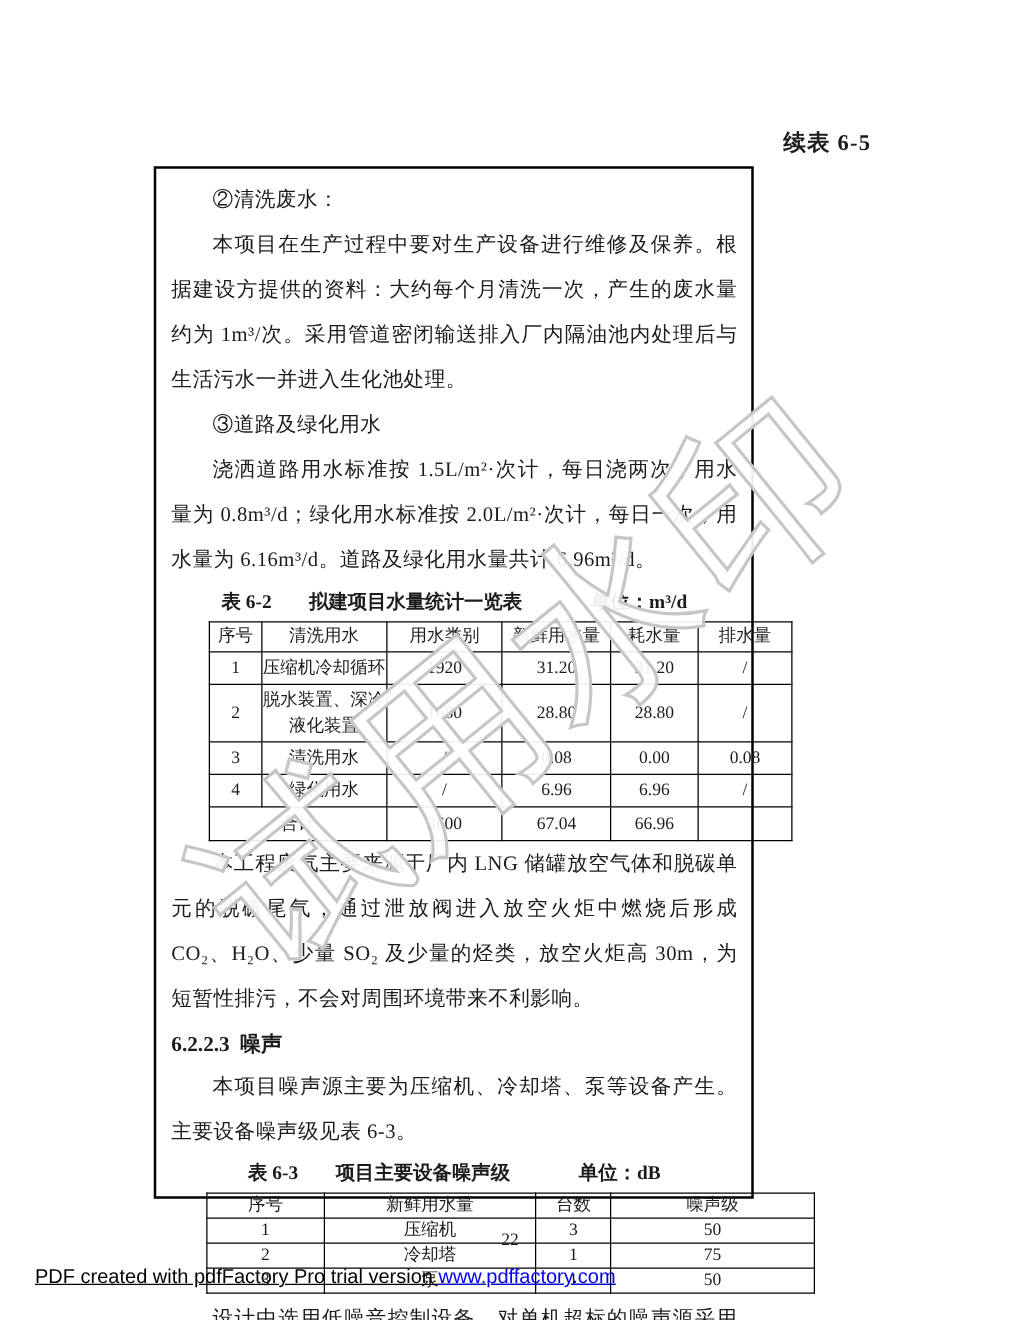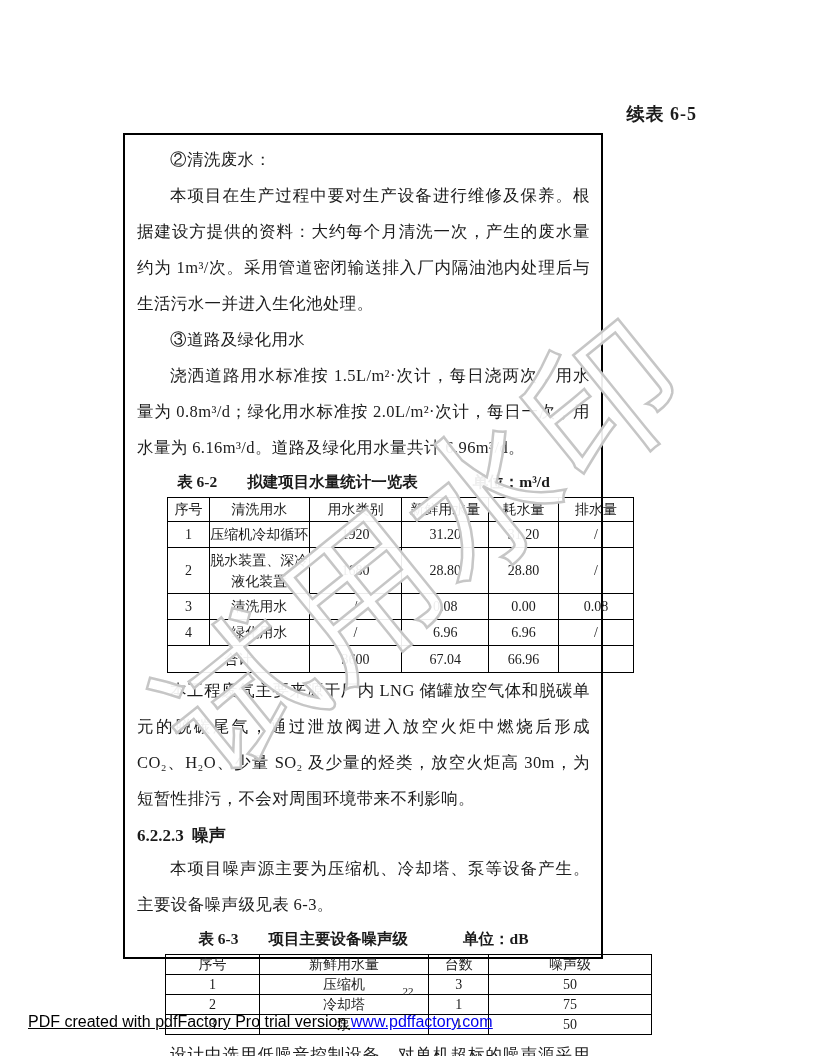--- a/index.html
+++ b/index.html
@@ -38,21 +38,21 @@
   }
   .t62 { width:467px; margin-left:30px; }
   .t62 td { height:25px; }
   .t62 tr.hdr td { height:23px; }
   .t62 tr.tall td { height:45px; }
   .t62 tr.total td { height:26px; }
   .t63 { width:487px; margin-left:28px; margin-bottom:2px; }
   .t63 td { height:19px; line-height:18px; }
   .page-num {
     position:absolute; top:985px; left:0; right:0; text-align:center;
-    font-size:11px;
+    font-size:14px;
   }
   .pdf-footer {
     position:absolute; top:1013px; left:28px;
     font-family:"Liberation Sans","DejaVu Sans",sans-serif;
     font-size:16px; color:#000;text-decoration:underline;
   }
   .pdf-footer a { color:#0000ee; text-decoration:underline; cursor:pointer; }
   .watermark {
     position:absolute; left:60px; top:420px; width:730px; height:250px;
     z-index:6; pointer-events:none;

